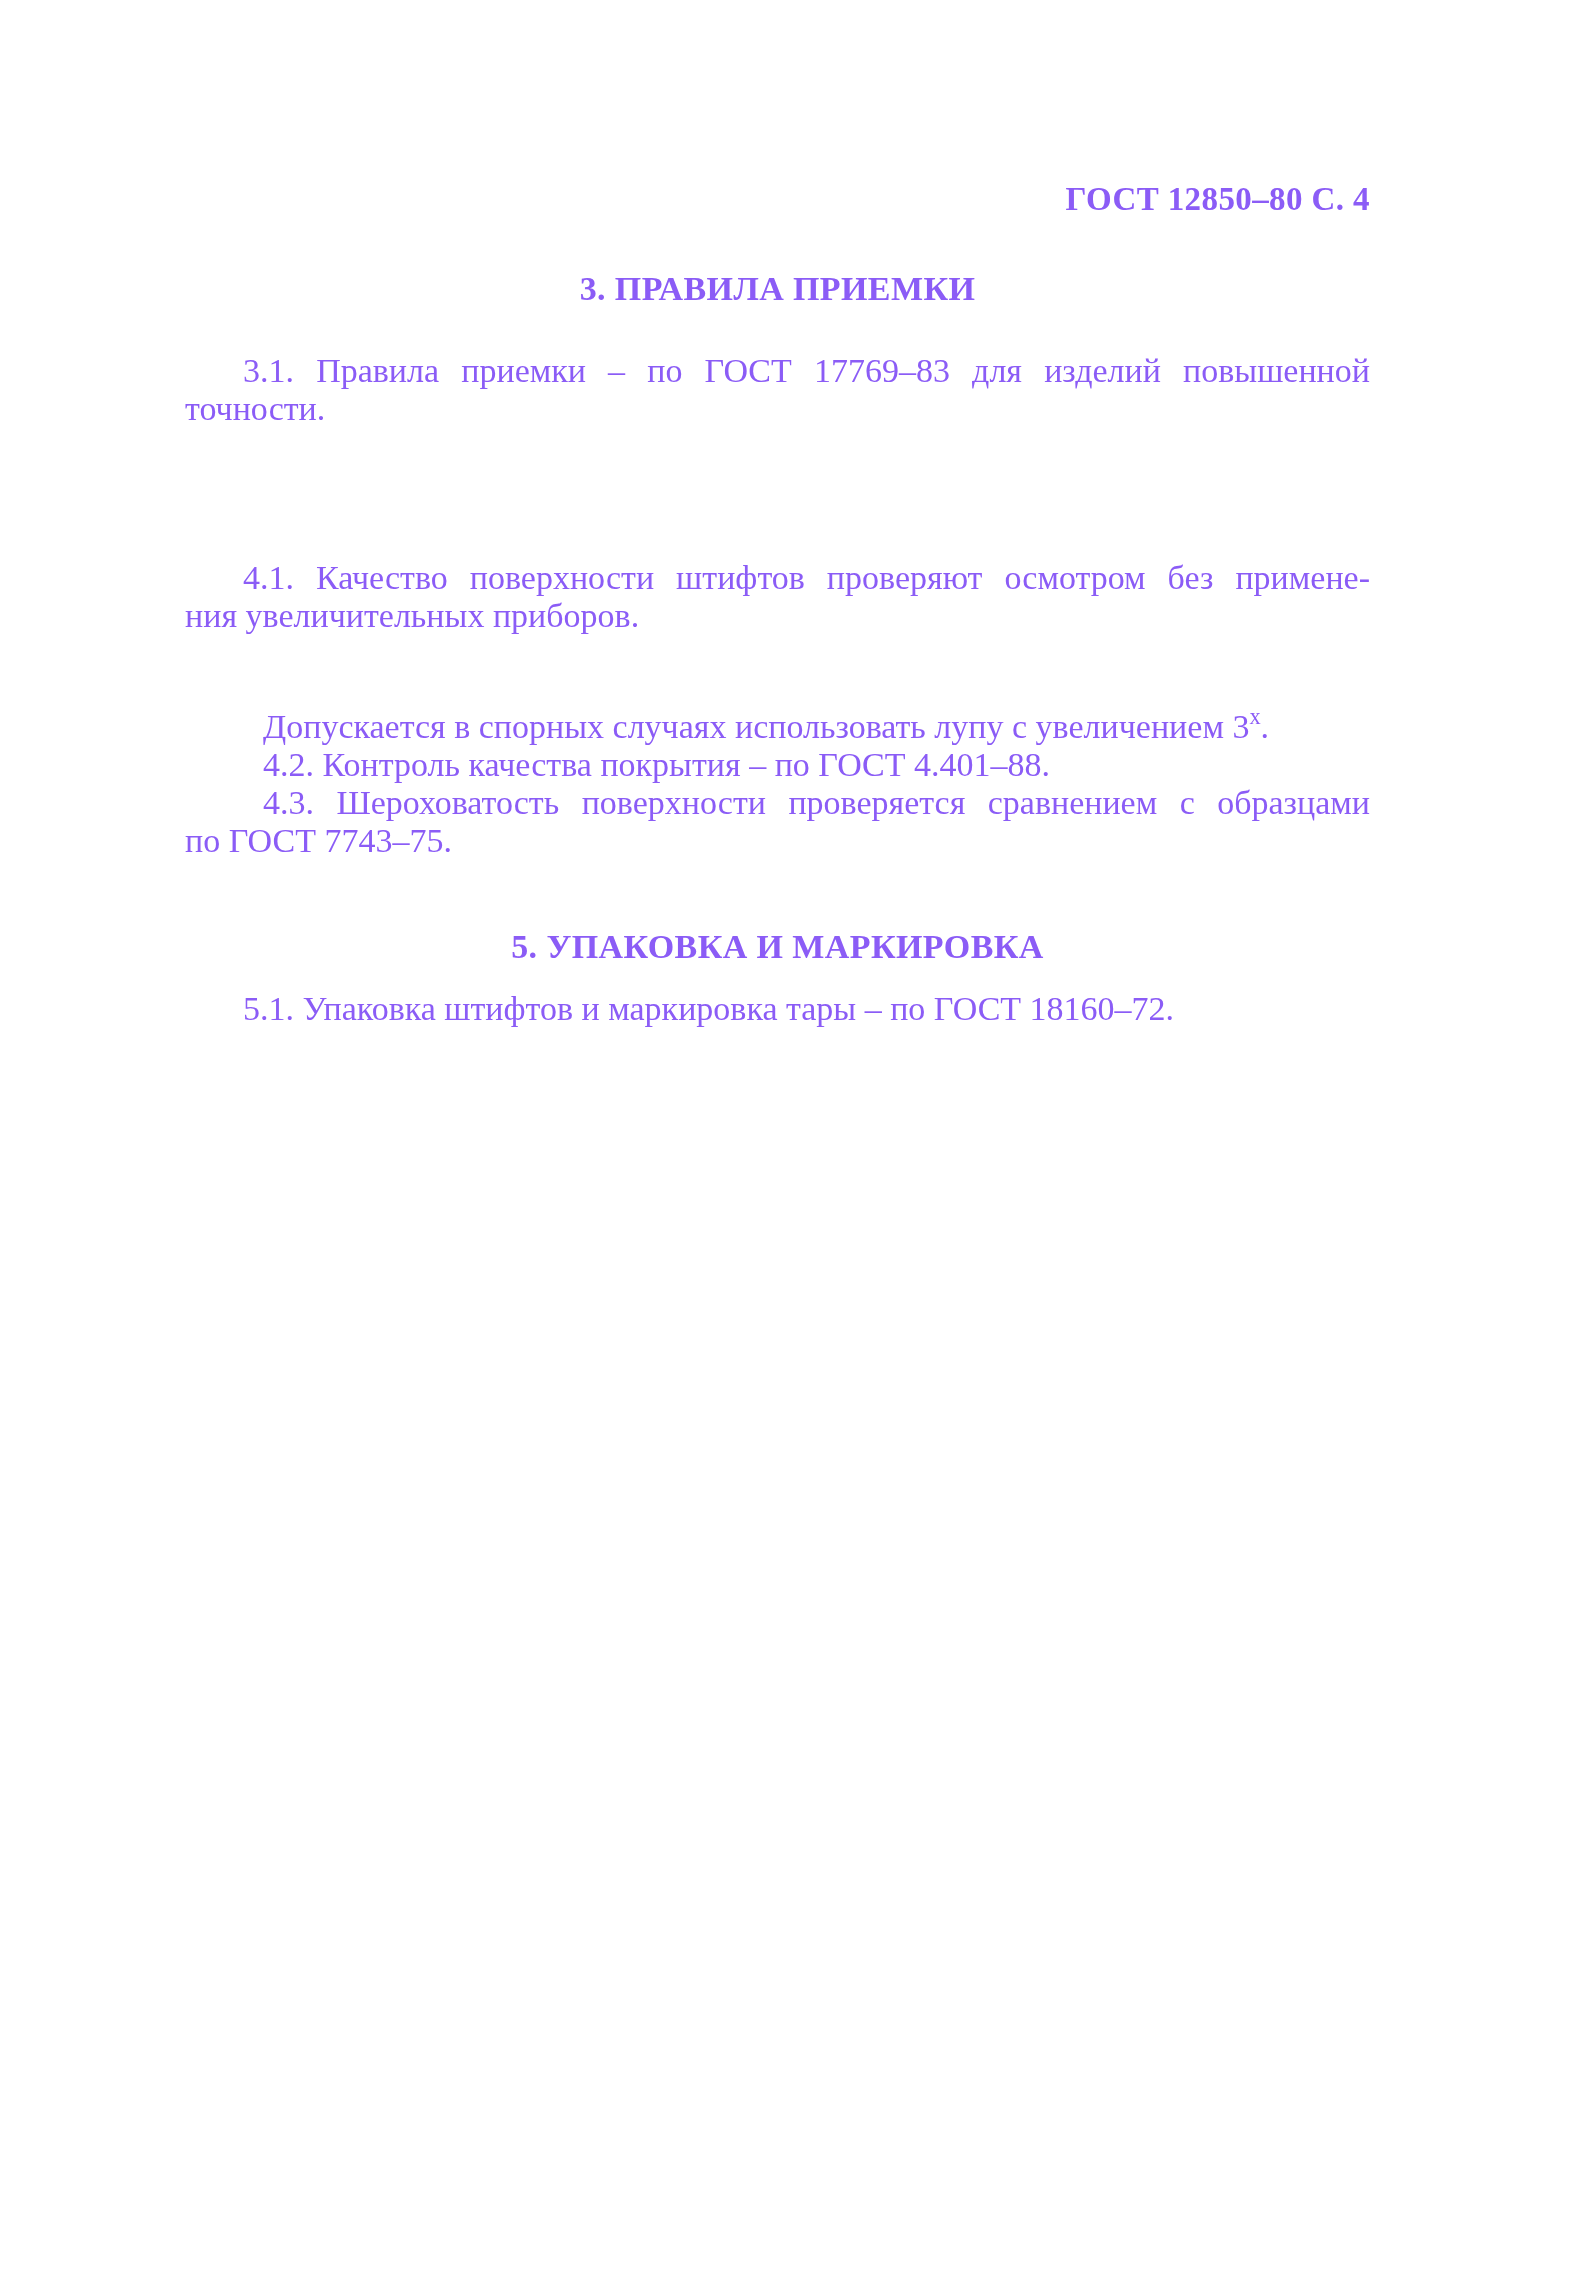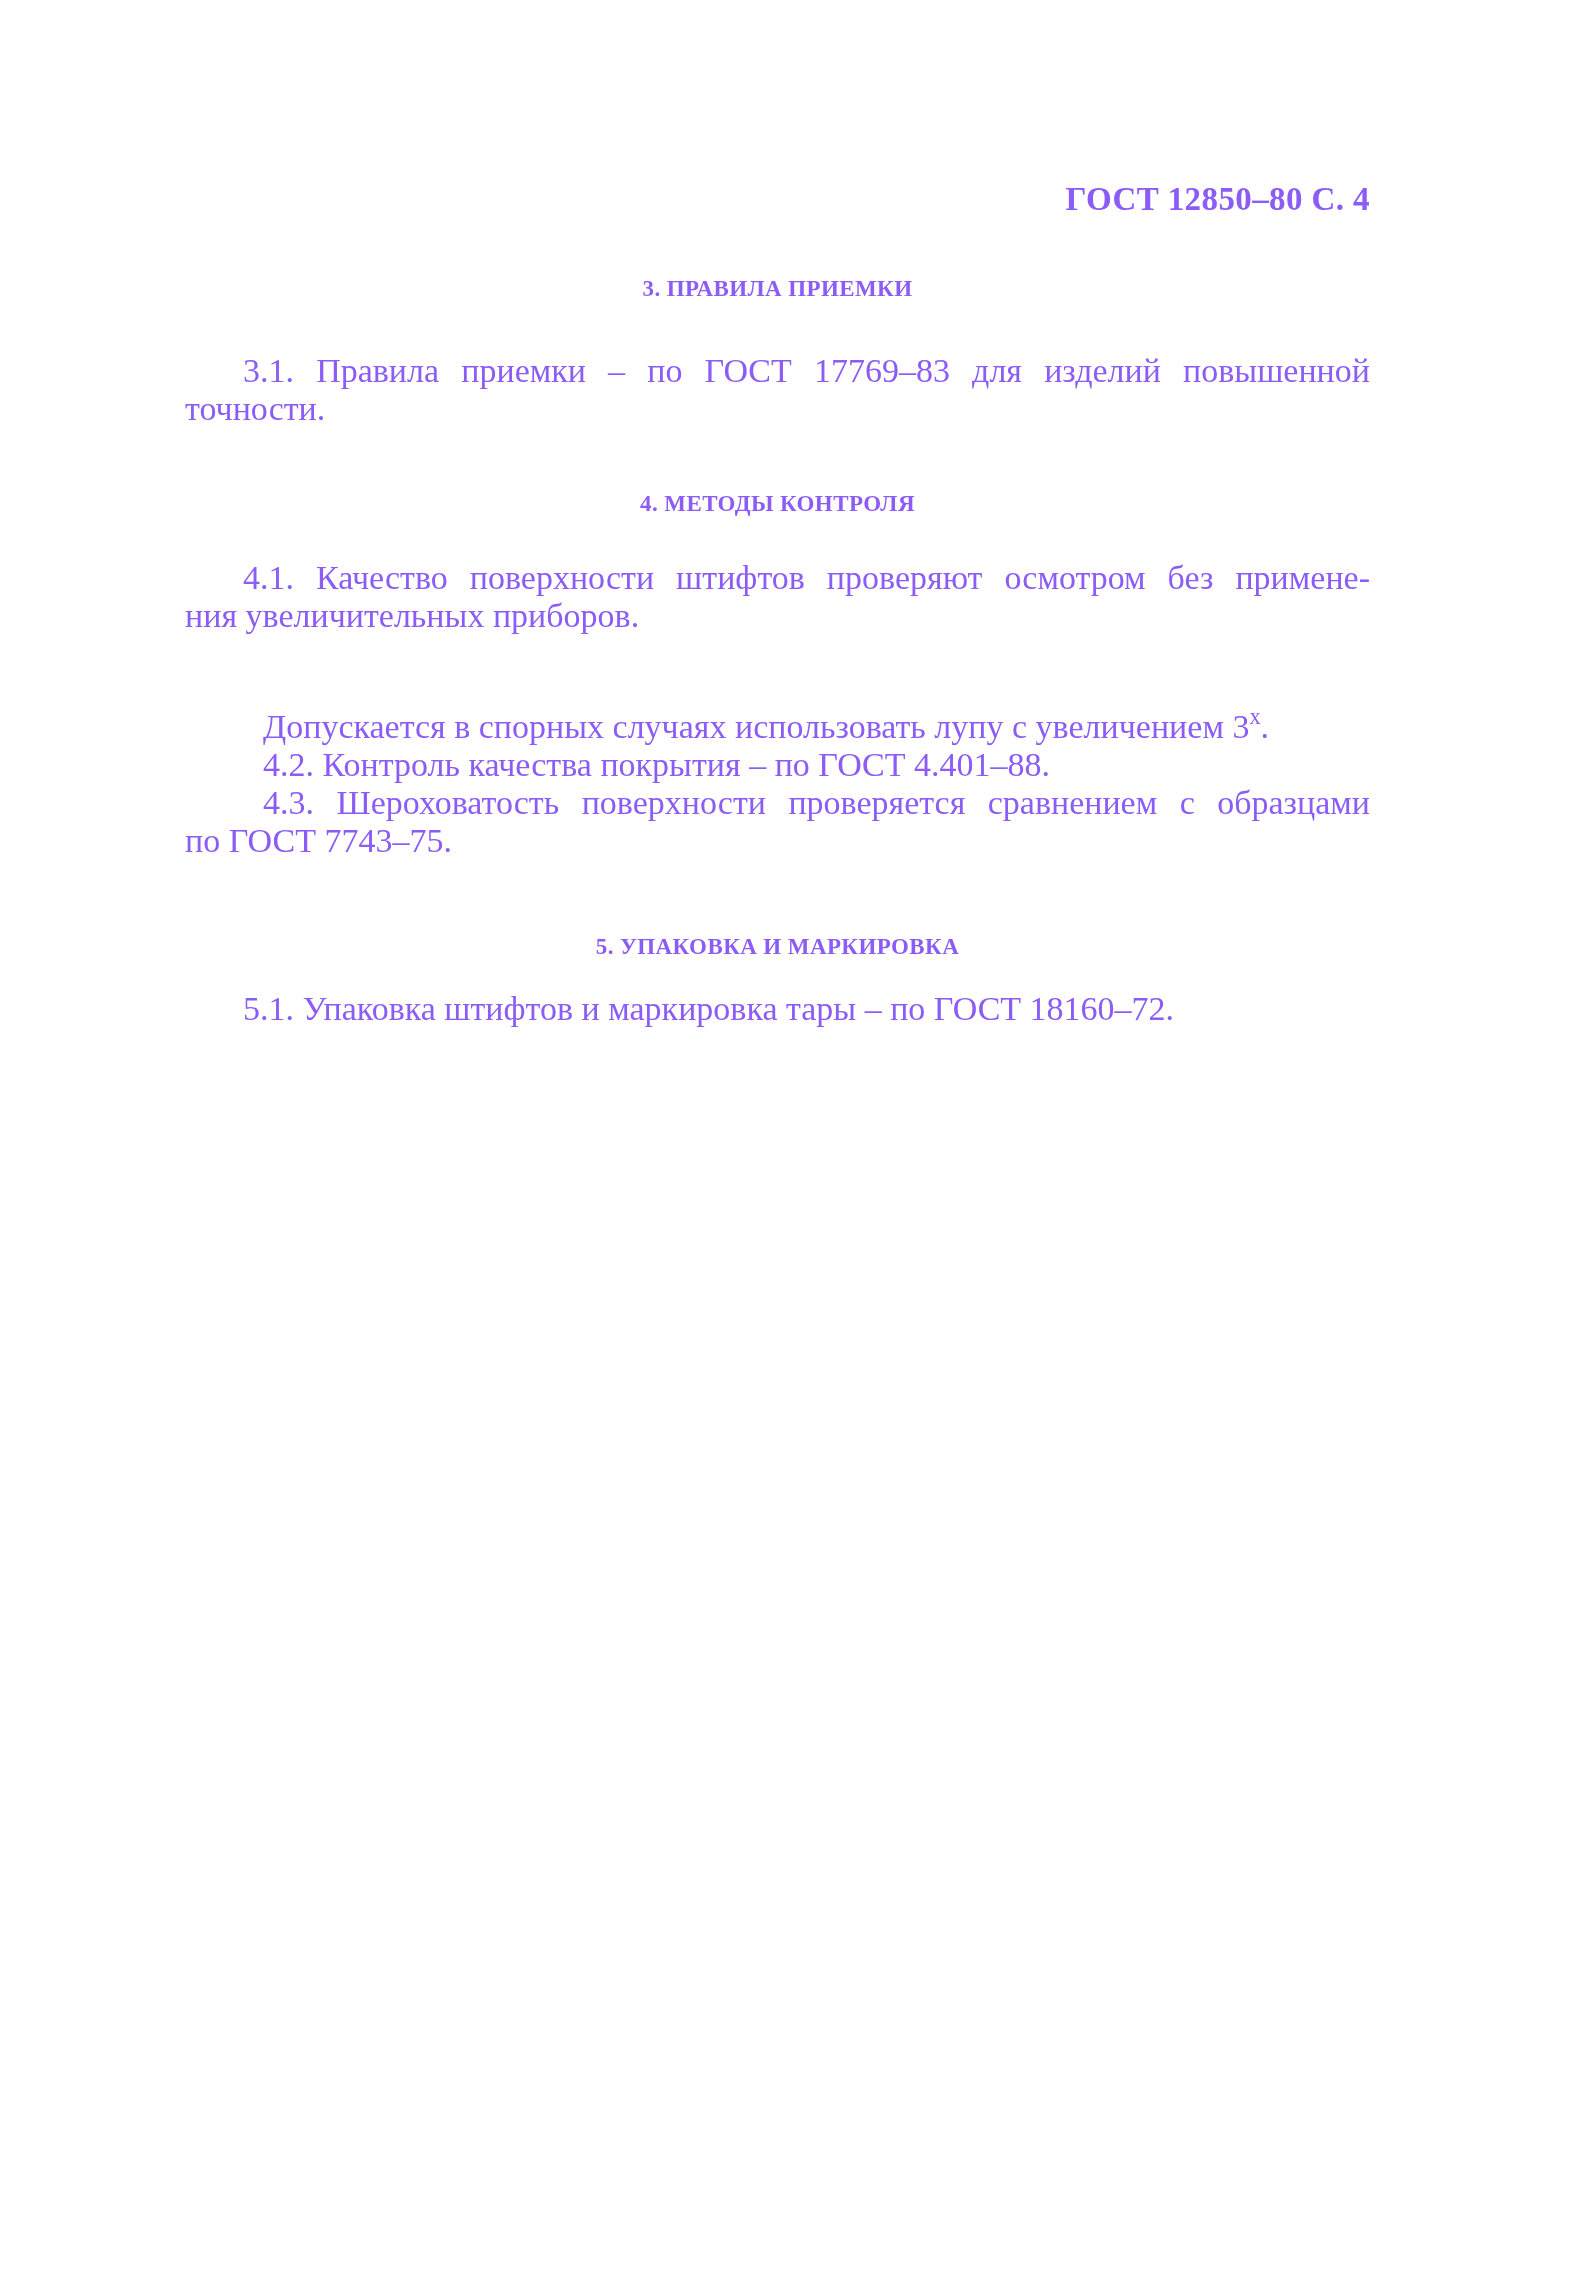--- a/index.html
+++ b/index.html
@@ -28,21 +28,21 @@
     font-size: 33px;
     letter-spacing: 0.4px;
   }
   .sec-title {
     position: absolute;
     left: 185px;
     width: 1185px;
     margin: 0;
     text-align: center;
     font-weight: bold;
-    font-size: 23px;
+    font-size: 34px;
     line-height: 38px;
     letter-spacing: 0.4px;
   }
   #title-3 { top: 270px; }
   #title-4 { top: 485px; }
   #title-5 { top: 928px; }
   #para-3-1 { top: 352px; }
   #para-4-1 { top: 559px; }
   #note-block { top: 708px; }
   #para-5-1 { top: 990px; }
@@ -64,21 +64,20 @@
 
   <div class="block page-header">ГОСТ 12850–80 С. 4</div>
 
   <h2 class="sec-title" id="title-3">3. ПРАВИЛА ПРИЕМКИ</h2>
 
   <div class="block" id="para-3-1">
     <div class="line fill indent">3.1. Правила приемки – по ГОСТ 17769–83 для изделий повышенной</div>
     <div class="line">точности.</div>
   </div>
 
-  <h2 class="sec-title" id="title-4">4. МЕТОДЫ КОНТРОЛЯ</h2>
 
   <div class="block" id="para-4-1">
     <div class="line fill indent">4.1. Качество поверхности штифтов проверяют осмотром без примене-</div>
     <div class="line">ния увеличительных приборов.</div>
   </div>
 
   <div class="block" id="note-block">
     <div class="line indent-lg">
       <span>Допускается в спорных случаях использовать лупу с увеличением 3</span><sup class="sx">х</sup><span>.</span>
     </div>

